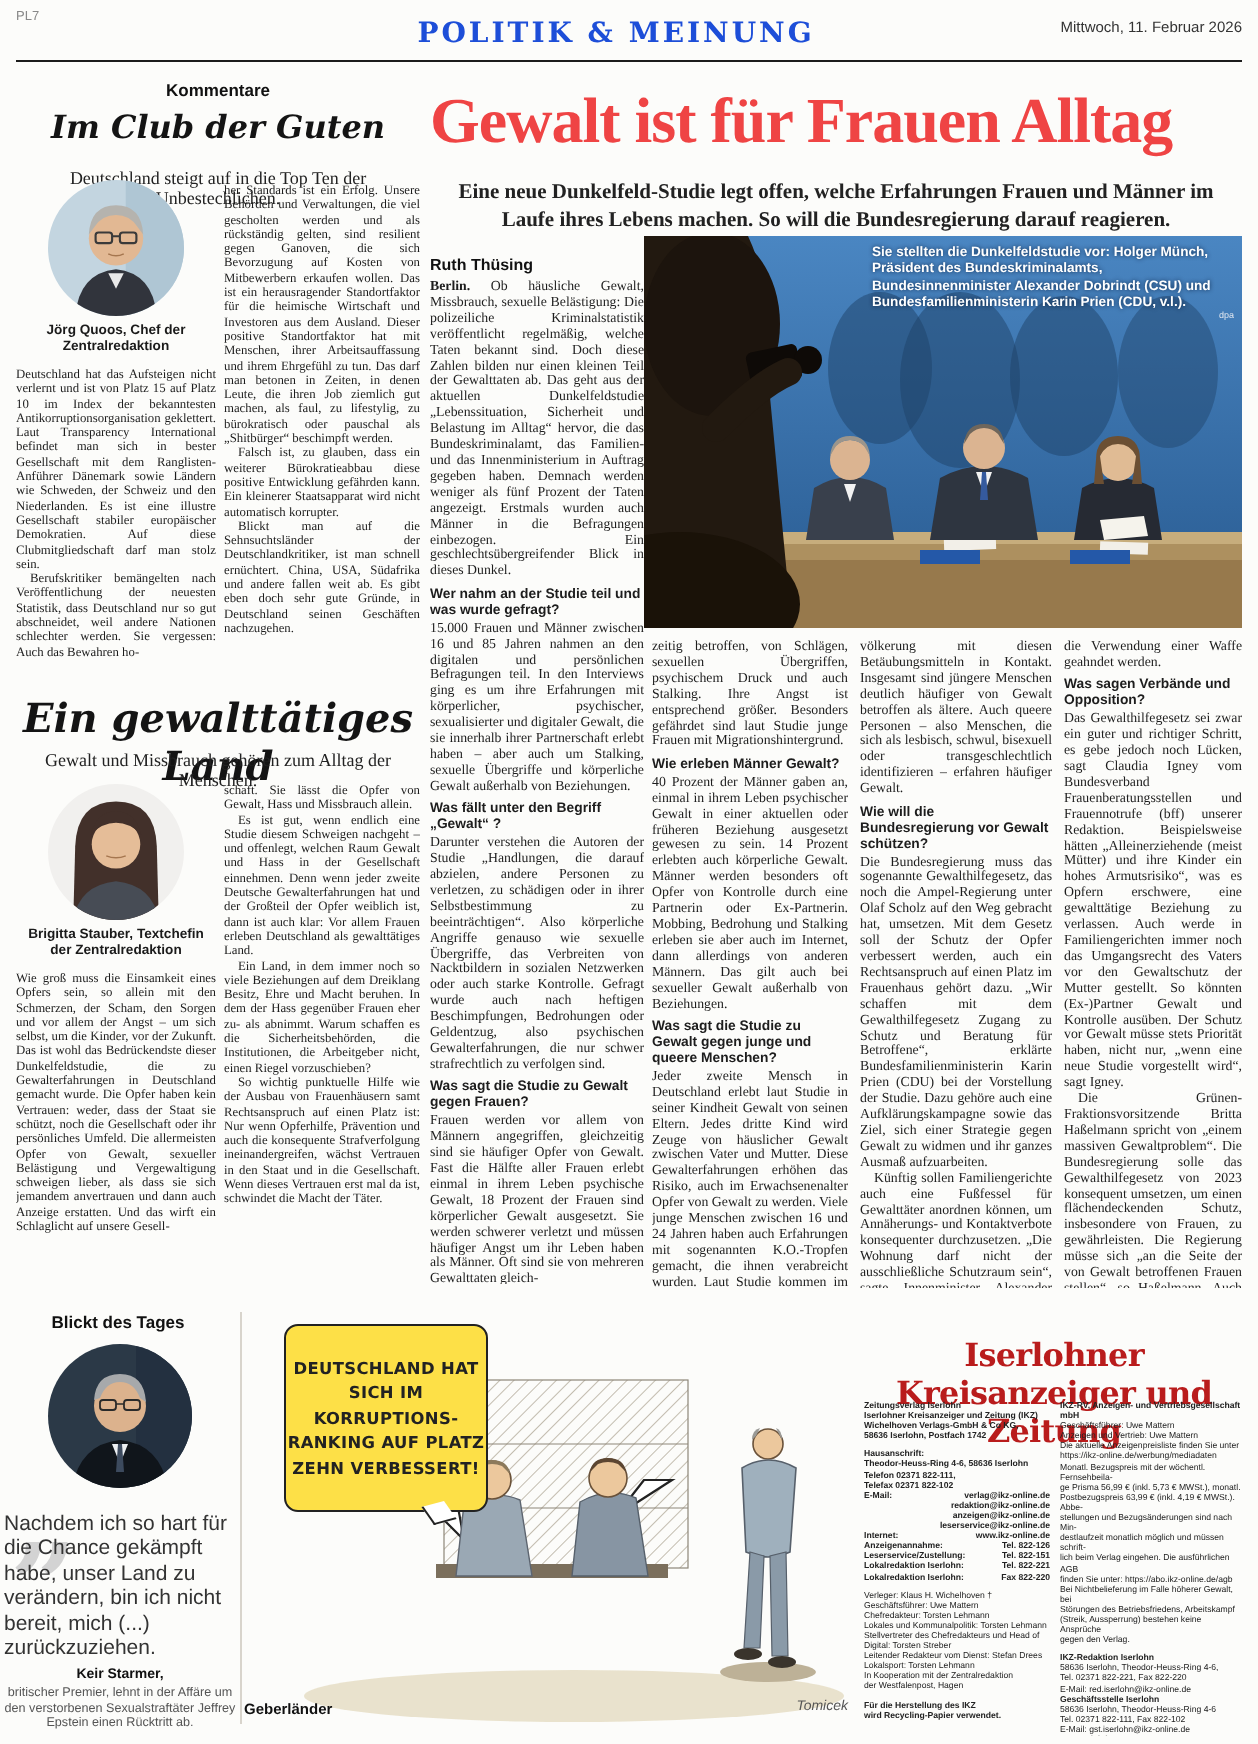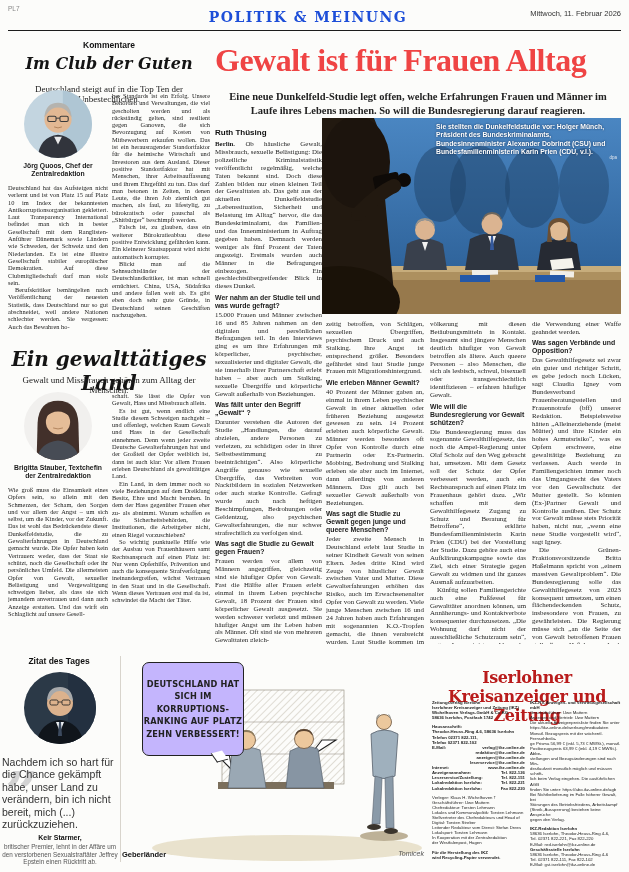--- a/index.html
+++ b/index.html
@@ -39,21 +39,21 @@
   .photo-caption{position:absolute;left:114px;top:5px;width:172px;
     font:bold 6.8px "Liberation Sans",sans-serif;line-height:8.3px;color:#fff;
     text-shadow:0 0 2px rgba(0,20,50,.8);}
   .photo-credit{position:absolute;right:4px;top:37px;font:4.5px "Liberation Sans",sans-serif;color:#dfe6ef;}
   
   .quote-mark{font:bold 58px "DejaVu Serif",serif;color:#d3d3d3;}
   .quote-text{font:10.5px "Liberation Sans",sans-serif;line-height:12.4px;color:#333;}
   .quote-author{font:bold 7px "Liberation Sans",sans-serif;text-align:center;color:#111;}
   .quote-role{font:6.3px "Liberation Sans",sans-serif;line-height:7.6px;text-align:center;color:#555;}
   
-  .bubble{position:absolute;background:#c4b5fd;border:1.6px solid #222;border-radius:7px;
+  .bubble{position:absolute;background:#fde047;border:1.6px solid #222;border-radius:7px;
     font-family:"DejaVu Sans",sans-serif;font-weight:bold;text-align:center;text-transform:uppercase;
     display:flex;align-items:center;justify-content:center;color:#222;}
   .bubble:after{content:"";position:absolute;bottom:-7px;width:10px;height:10px;background:#fff;
     border-right:1.6px solid #222;border-bottom:1.6px solid #222;transform:rotate(55deg) skewX(-20deg);}
   .bubble1{font-size:8.2px;line-height:12.4px;letter-spacing:.2px;}
   .bubble1:after{right:18px;}
   .bubble2{font-size:9.4px;line-height:14.5px;}
   .bubble2:after{left:16px;}
   .cartoon-caption{font:bold 7.5px "Liberation Sans",sans-serif;color:#111;}
   .cartoon-sig{font:italic 7px "Liberation Sans",sans-serif;color:#555;}
@@ -204,21 +204,21 @@
     <p>Die Bundesregierung muss das sogenannte Gewalthilfegesetz, das noch die Ampel-Regierung unter Olaf Scholz auf den Weg gebracht hat, umsetzen. Mit dem Gesetz soll der Schutz der Opfer verbessert werden, auch ein Rechtsanspruch auf einen Platz im Frauenhaus gehört dazu. „Wir schaffen mit dem Gewalthilfegesetz Zugang zu Schutz und Beratung für Betroffene“, erklärte Bundesfamilienministerin Karin Prien (CDU) bei der Vorstellung der Studie. Dazu gehöre auch eine Aufklärungskampagne sowie das Ziel, sich einer Strategie gegen Gewalt zu widmen und ihr ganzes Ausmaß aufzuarbeiten.</p>
     <p>Künftig sollen Familiengerichte auch eine Fußfessel für Gewalttäter anordnen können, um Annäherungs- und Kontaktverbote konsequenter durchzusetzen. „Die Wohnung darf nicht der ausschließliche Schutzraum sein“, sagte Innenminister Alexander Dobrindt (CSU) dazu. Außerdem solle der Einsatz von K.O.-Tropfen künftig deutlich härter bestraft und wie</p>
   </div>
 <div class="tcol" style="left:532px;top:320px;width:89px;height:324px;">
     <p class="ni">die Verwendung einer Waffe geahndet werden.</p>
     <div class="qa-head">Was sagen Verbände und Opposition?</div>
     <p>Das Gewalthilfegesetz sei zwar ein guter und richtiger Schritt, es gebe jedoch noch Lücken, sagt Claudia Igney vom Bundesverband Frauenberatungsstellen und Frauennotrufe (bff) unserer Redaktion. Beispielsweise hätten „Alleinerziehende (meist Mütter) und ihre Kinder ein hohes Armutsrisiko“, was es Opfern erschwere, eine gewalttätige Beziehung zu verlassen. Auch werde in Familiengerichten immer noch das Umgangsrecht des Vaters vor den Gewaltschutz der Mutter gestellt. So könnten (Ex-)Partner Gewalt und Kontrolle ausüben. Der Schutz vor Gewalt müsse stets Priorität haben, nicht nur, „wenn eine neue Studie vorgestellt wird“, sagt Igney.</p>
     <p>Die Grünen-Fraktionsvorsitzende Britta Haßelmann spricht von „einem massiven Gewaltproblem“. Die Bundesregierung solle das Gewalthilfegesetz von 2023 konsequent umsetzen, um einen flächendeckenden Schutz, insbesondere von Frauen, zu gewährleisten. Die Regierung müsse sich „an die Seite der von Gewalt betroffenen Frauen stellen“, so Haßelmann. Auch sie fordert den Ausbau niedrigschwelliger Hilfsangebote für Betroffene und einen besseren Schutz für Frauen und queere Menschen.</p>
   </div>
 
-<div class="abs sec-label" style="left:0;top:656px;width:118px;">Zitat des Tages</div>
+<div class="abs sec-label" style="left:0;top:656px;width:118px;">Blickt des Tages</div>
 <svg class="abs portrait" style="left:24px;top:672px;" width="72" height="72" viewBox="0 0 72 72">
   <rect width="72" height="72" fill="#2b3947"></rect>
   <rect x="44" width="28" height="72" fill="#233040"></rect>
   <path d="M12,72 Q16,50 36,48 Q56,50 60,72 Z" fill="#10151b"></path>
   <polygon points="32,50 40,50 36,60" fill="#eceff2"></polygon>
   <path d="M35,50 L37,50 L38,64 L34,64 Z" fill="#3c4a5e"></path>
   <circle cx="36" cy="31" r="13" fill="#dcb28d"></circle>
   <path d="M23,28 Q24,15 36,15 Q48,15 49,29 L46,27 Q43,19 36,19 Q29,19 26,27 Z" fill="#a7a9ab"></path>
   <rect x="26" y="28" width="8" height="5" rx="1.5" fill="none" stroke="#2a2a2a" stroke-width="0.9"></rect>
   <rect x="38" y="28" width="8" height="5" rx="1.5" fill="none" stroke="#2a2a2a" stroke-width="0.9"></rect>

